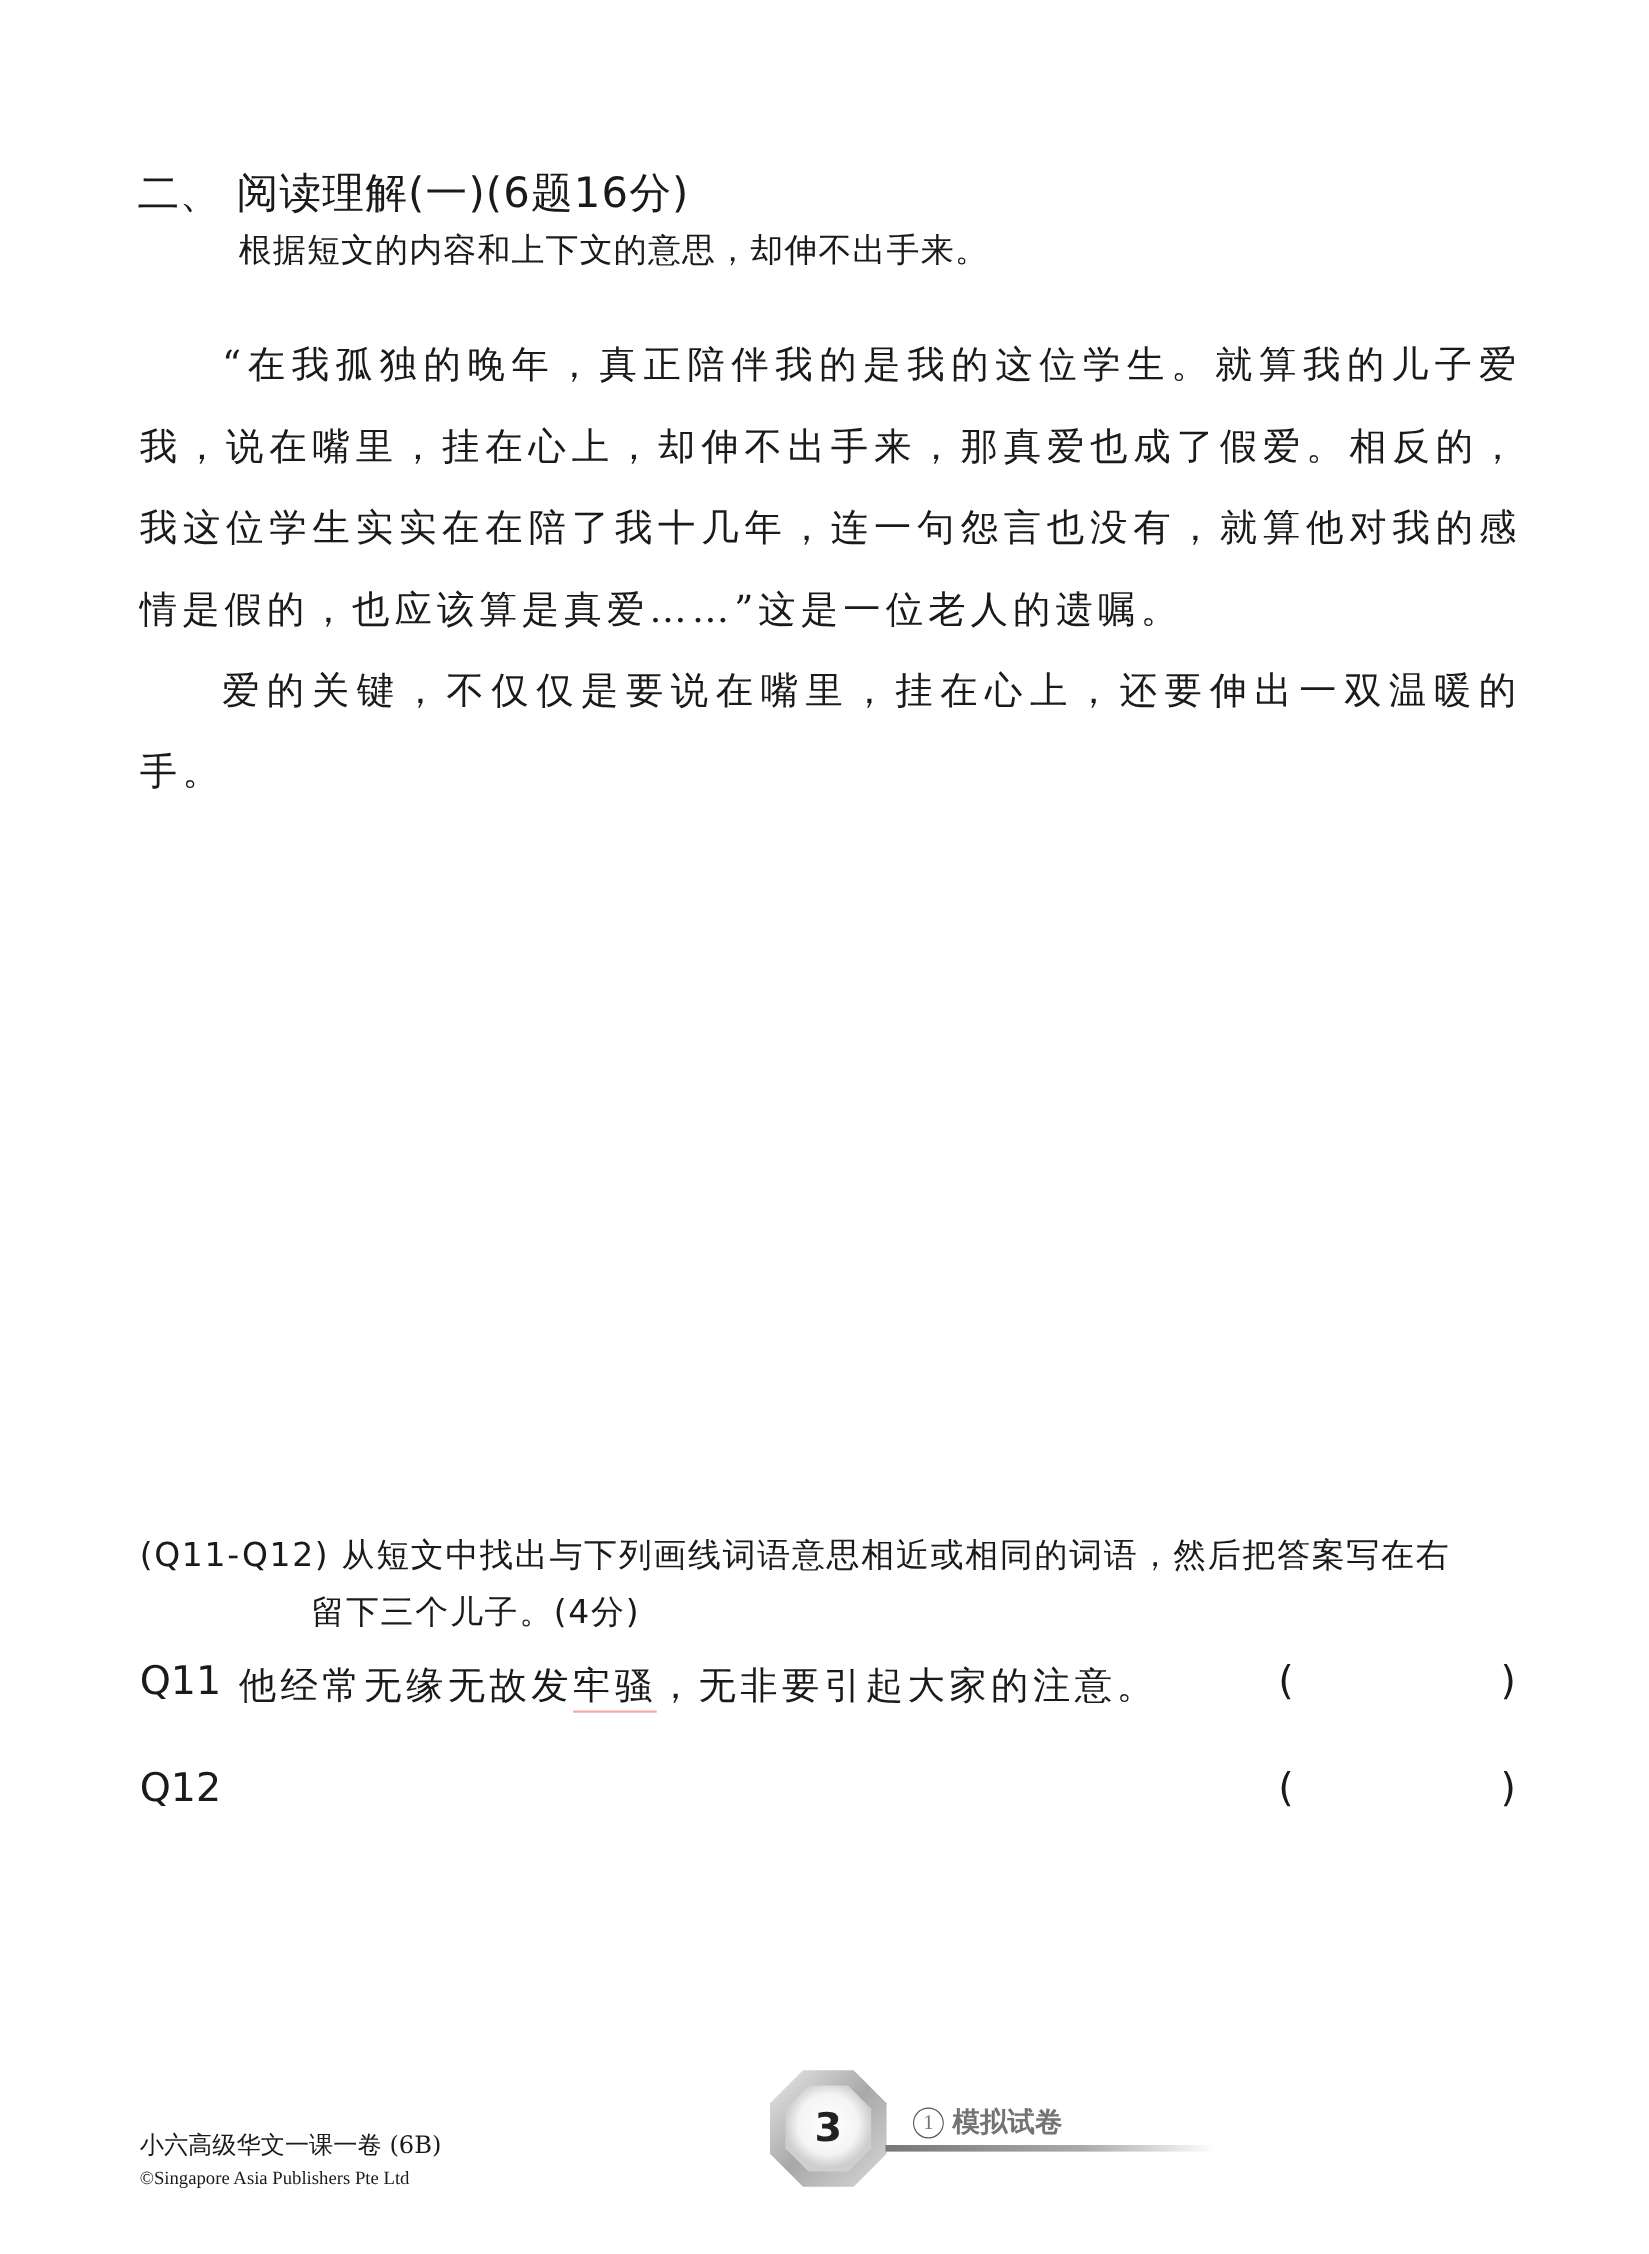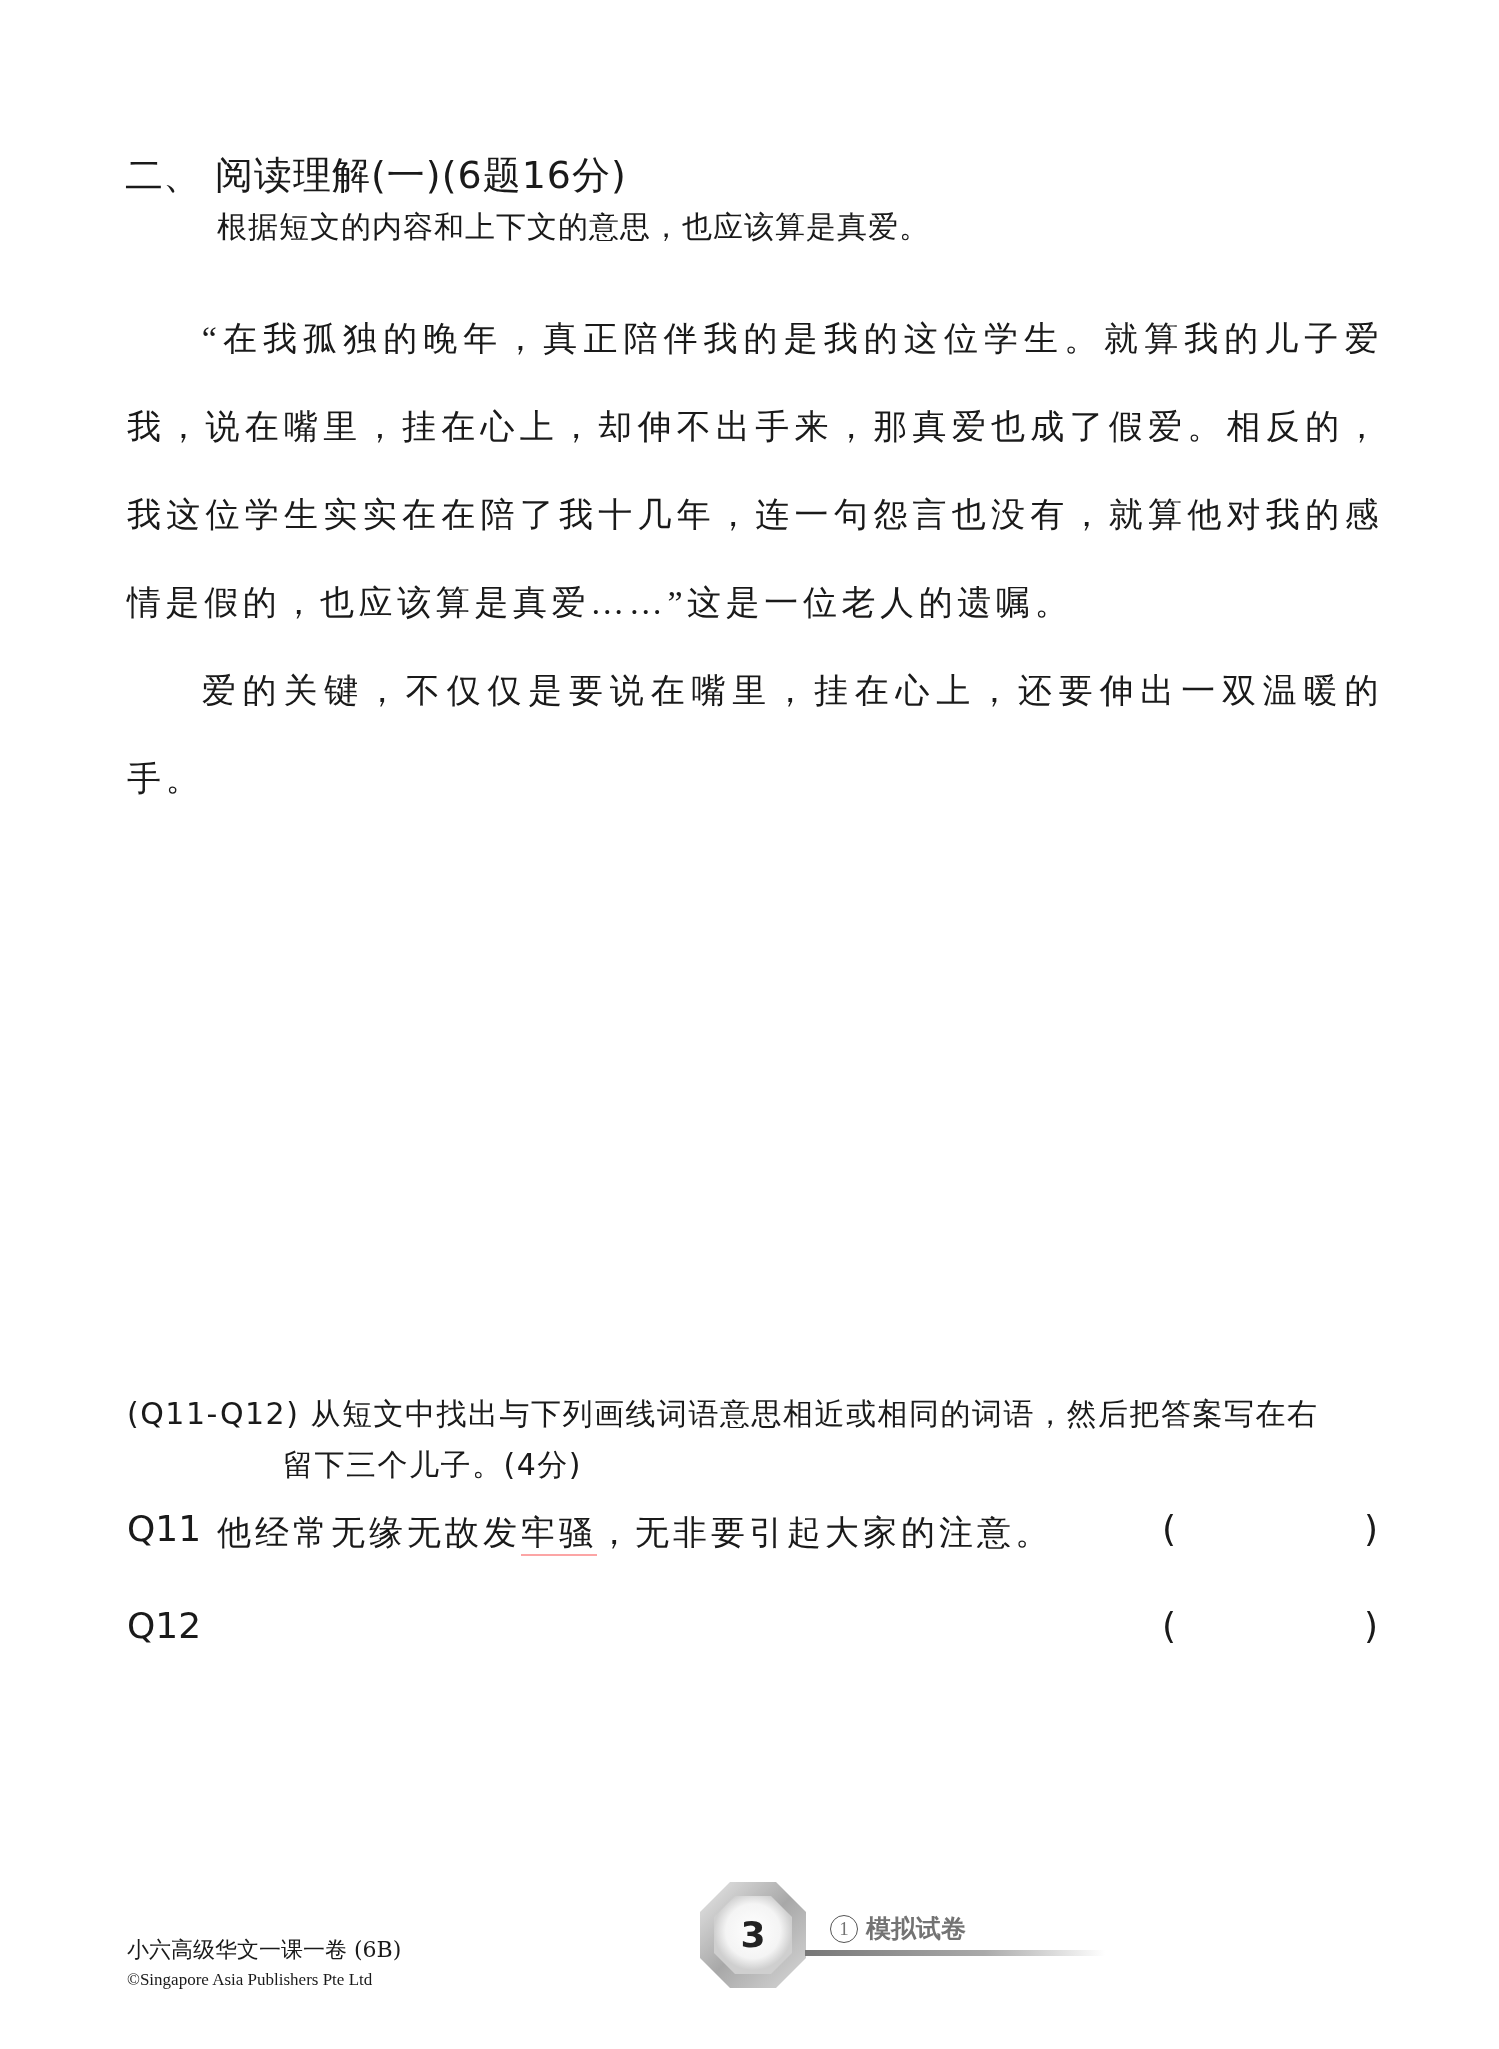--- a/index.html
+++ b/index.html
@@ -3,22 +3,22 @@
 <meta charset="utf-8">
 <style>
   html, body { margin: 0; padding: 0; background: #ffffff; }
   body { width: 1499px; height: 2049px; position: relative; overflow: hidden; color: #1a1a1a;
          font-family: "DejaVu Serif", "Liberation Serif", serif; }
   .abs { position: absolute; white-space: nowrap; }
   .sans { font-family: "DejaVu Sans", "Liberation Sans", sans-serif; }
   .heading-num { left: 125px; top: 150px; font-size: 38px; }
   .heading-title { left: 215px; top: 150px; font-size: 38px; letter-spacing: 1px; }
   .instruction { left: 217px; top: 207px; font-size: 30px; letter-spacing: 1px; }
-  .passage { position: absolute; left: 127px; top: 295px; width: 1256px; font-size: 34px; line-height: 88px;
-             letter-spacing: 4.6px; text-align: justify; font-family: Liberation Serif, serif; }
+  .passage { position: absolute; left: 127px; top: 295px; width: 1256px; font-size: 34px; line-height: 74px;
+             letter-spacing: 4.6px; text-align: justify; }
   .passage p { margin: 0; text-indent: 2.2em; }
   .q-instr { left: 127px; top: 1394px; font-size: 30px; letter-spacing: 1.5px; }
   .q-instr2 { left: 283px; top: 1445px; font-size: 30px; letter-spacing: 1.5px; }
   .q-row { position: absolute; left: 127px; height: 50px; width: 1260px; }
   .q-num { position: absolute; left: 0; top: 0; font-size: 36px; }
   .q-text { position: absolute; left: 90px; top: 2px; font-size: 34px; letter-spacing: 4px; }
   .q-text u { text-decoration: none; border-bottom: 2px solid #fca5a5; padding-bottom: 2px; }
   .paren-l { position: absolute; left: 1035px; top: 0; font-size: 36px; }
   .paren-r { position: absolute; left: 1237px; top: 0; font-size: 36px; }
   .answer-slot { position: absolute; left: 1060px; top: 4px; width: 170px; height: 42px; }
@@ -31,21 +31,21 @@
   .tag-circle { display: inline-block; width: 26px; height: 26px; border: 1.5px solid #555; border-radius: 50%; text-align: center;
                 line-height: 26px; font-size: 19px; margin-right: 8px; font-weight: normal; vertical-align: 2px; }
   .tag-bar { position: absolute; left: 805px; top: 1950px; width: 300px; height: 6px;
              background: linear-gradient(to right, #777, #aaa 60%, rgba(255,255,255,0)); }
 </style>
 </head>
 <body>
 
 <div class="abs heading-num sans">二、</div>
 <div class="abs heading-title sans">阅读理解(一)(6题16分)</div>
-<div class="abs instruction">根据短文的内容和上下文的意思，也应该算是真爱。</div>
+<div class="abs instruction">根据短文的内容和上下文的意思，却伸不出手来。</div>
 
 <div class="passage">
   <p>“在我孤独的晚年，真正陪伴我的是我的这位学生。就算我的儿子爱我，说在嘴里，挂在心上，却伸不出手来，那真爱也成了假爱。相反的，我这位学生实实在在陪了我十几年，连一句怨言也没有，就算他对我的感情是假的，也应该算是真爱……”这是一位老人的遗嘱。</p>
   <p>爱的关键，不仅仅是要说在嘴里，挂在心上，还要伸出一双温暖的手。</p>
 </div>
 
 <div class="abs q-instr sans">(Q11-Q12) 从短文中找出与下列画线词语意思相近或相同的词语，然后把答案写在右</div>
 <div class="abs q-instr2 sans">留下三个儿子。(4分)</div>
 
 <div class="q-row" style="top:1508px;text-decoration:underline;">

